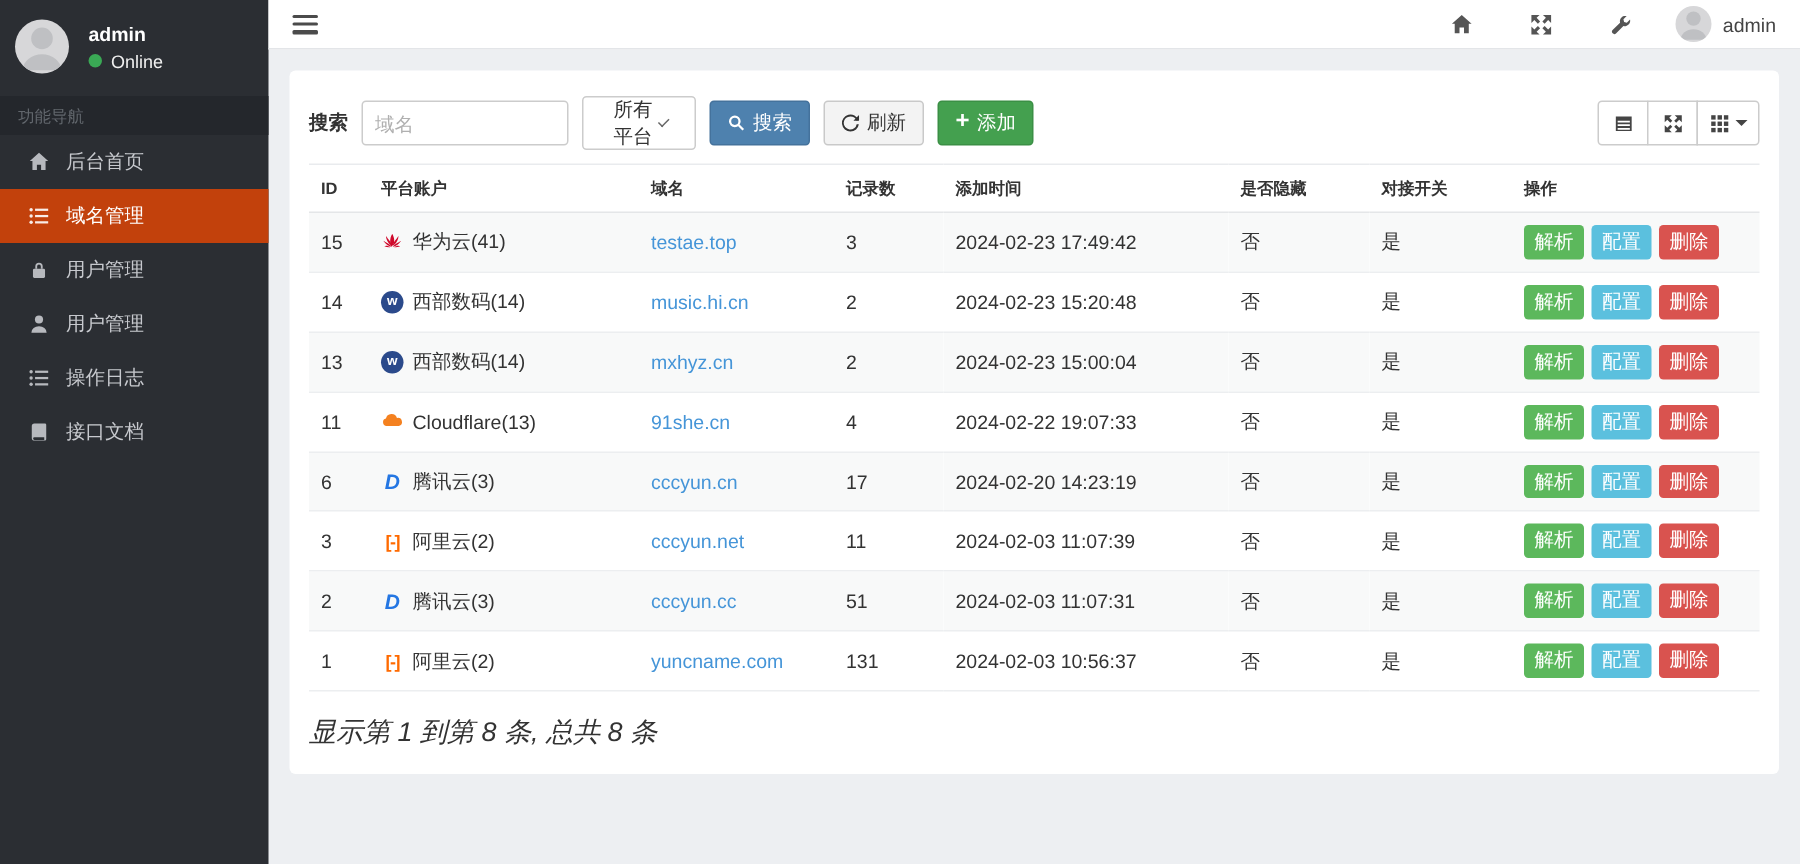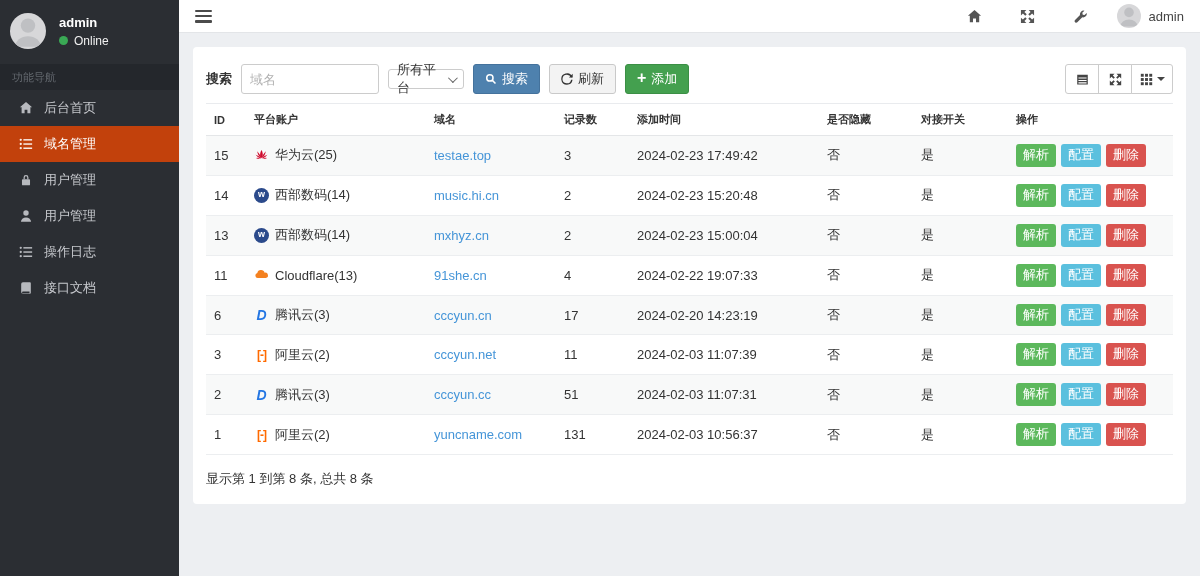--- a/index.html
+++ b/index.html
@@ -46,22 +46,22 @@
   .content { flex:1; padding:14px 14px 0; }
   .card { background:#fff; border-radius:4px; padding:17px 13px 16px; min-height:378px; }
 
   
   .toolbar { display:flex; align-items:center; justify-content:space-between; margin-bottom:9px; }
   .toolbar-left { display:flex; align-items:center; gap:9px; }
   .search-label { font-weight:bold; font-size:13px; }
   .search-input { width:138px; height:30px; border:1px solid #ccc; border-radius:3px; padding:0 8px;
                   font-size:13px; font-family:inherit; color:#333; outline:none; }
   .search-input::placeholder { color:#b0b0b0; }
-  .select { width:76px; height:20px; border:1px solid #ccc; border-radius:3px; background:#fff;
-            display:flex; align-items:center; justify-content:space-between; padding:0 8px; cursor:pointer; }
+  .select { width:76px; height:36px; border:1px solid #ccc; border-radius:3px; background:#fff;
+            display:flex; align-items:center; justify-content:space-between; padding:0 20px; cursor:pointer; }
   .select .chev { width:7px; height:7px; border-right:1.5px solid #666; border-bottom:1.5px solid #666;
                   transform:rotate(45deg) translateY(-2px); }
   .btn { height:30px; border-radius:3px; font-size:13px; font-family:inherit; display:inline-flex;
          align-items:center; gap:5px; padding:0 11px; border:1px solid transparent; cursor:pointer; }
   .btn svg { width:12px; height:12px; }
   .btn-search { background:#4e81ae; border-color:#44729c; color:#fff; }
   .btn-search svg { stroke:#fff; fill:none; stroke-width:2; }
   .btn-refresh { background:#f3f3f3; border-color:#c9c9c9; color:#333; }
   .btn-refresh svg { fill:#333; }
   .btn-add { background:#44a04f; border-color:#3b8f45; color:#fff; font-weight:normal; }
@@ -95,21 +95,21 @@
   
   .picon { width:15px; height:15px; display:inline-flex; align-items:center; justify-content:center; flex-shrink:0; }
   .picon svg { width:15px; height:15px; }
   .pi-west { background:#2b4a8b; border-radius:50%; color:#fff; font-size:9px; font-weight:bold; }
   .pi-west::before { content:"w"; margin-top:-2px; }
   .pi-tencent { color:#2577e3; font-weight:bold; font-size:14px; font-style:italic; }
   .pi-tencent::before { content:"D"; }
   .pi-aliyun { color:#ff6a00; font-weight:bold; font-size:12px; letter-spacing:-1px; }
   .pi-aliyun::before { content:"[-]"; }
 
-  .summary { margin-top:15px; font-size:13px; color:#333; }
+  .summary { margin-top:15px; font-size:18px; color:#333;font-style:italic; }
 </style>
 </head>
 <body>
 
 <svg width="0" height="0" style="position:absolute">
   <symbol id="i-home" viewBox="0 0 16 16">
       <path d="M8 1l7 6.2h-2V14H9.6v-4H6.4v4H3V7.2H1z"></path>
     </symbol>
   <symbol id="i-list" viewBox="0 0 16 16">
       <circle cx="2" cy="3.2" r="1.3"></circle>
@@ -347,21 +347,21 @@
 
           <tr>
             <td>15</td>
             <td>
                 <div class="platform-cell">
                   <span class="picon">
                     <svg class="ic">
                       <use href="#i-huawei"></use>
                     </svg>
                   </span>
-                  <span>华为云(25)</span>
+                  <span>华为云(41)</span>
                 </div>
               </td>
             <td><a class="domain-link">testae.top</a></td>
             <td>3</td>
             <td>2024-02-23 17:49:42</td>
             <td class="val-no">否</td>
             <td class="val-yes">是</td>
             <td><span class="act-btn act-parse">解析</span><span class="act-btn act-config">配置</span><span class="act-btn act-delete">删除</span></td>
           </tr>
 

